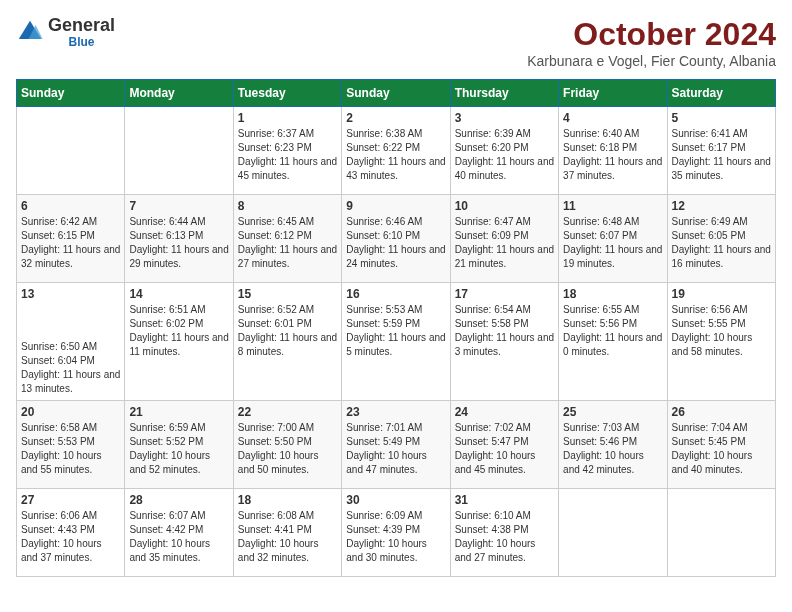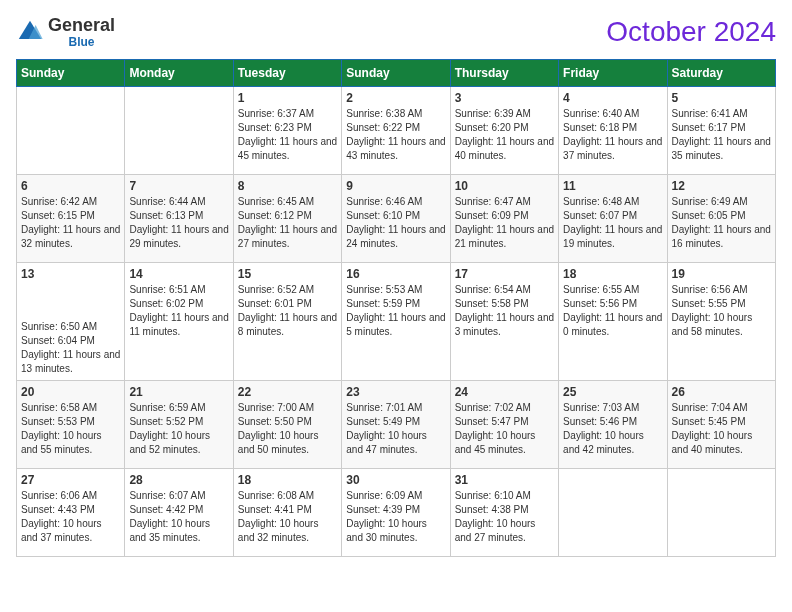--- a/index.html
+++ b/index.html
@@ -38,23 +38,23 @@
       color: #1a6ab1;
     }
     .logo-icon {
       width: 28px;
       height: 28px;
     }
     .title-area {
       text-align: right;
     }
     .month-title {
-      font-size: 28px;
-      font-weight: normal;
-      color: #6d28d9;
+      font-size: 32px;
+      font-weight: bold;
+      color: #7f1d1d;
     }
     .subtitle {
       font-size: 14px;
       color: #555;
     }
     table {
       width: 100%;
       border-collapse: collapse;
       table-layout: fixed;
     }
@@ -105,20 +105,21 @@
       <polygon points="20,4 36,30 4,30" fill="#1a6ab1"></polygon>
       <polygon points="28,10 38,30 18,30" fill="#4a9fd4" opacity="0.7"></polygon>
     </svg>
     <div class="logo-text">
       <span class="logo-general">General</span>
       <span class="logo-blue">Blue</span>
     </div>
   </div>
   <div class="title-area">
     <div class="month-title">October 2024</div>
+    <div class="subtitle">Karbunara e Vogel, Fier County, Albania</div>
   </div>
 </div>
 
 <table>
   <thead>
     <tr>
     <th>Sunday</th>
         <th>Monday</th>
         <th>Tuesday</th>
         <th>Sunday</th>

